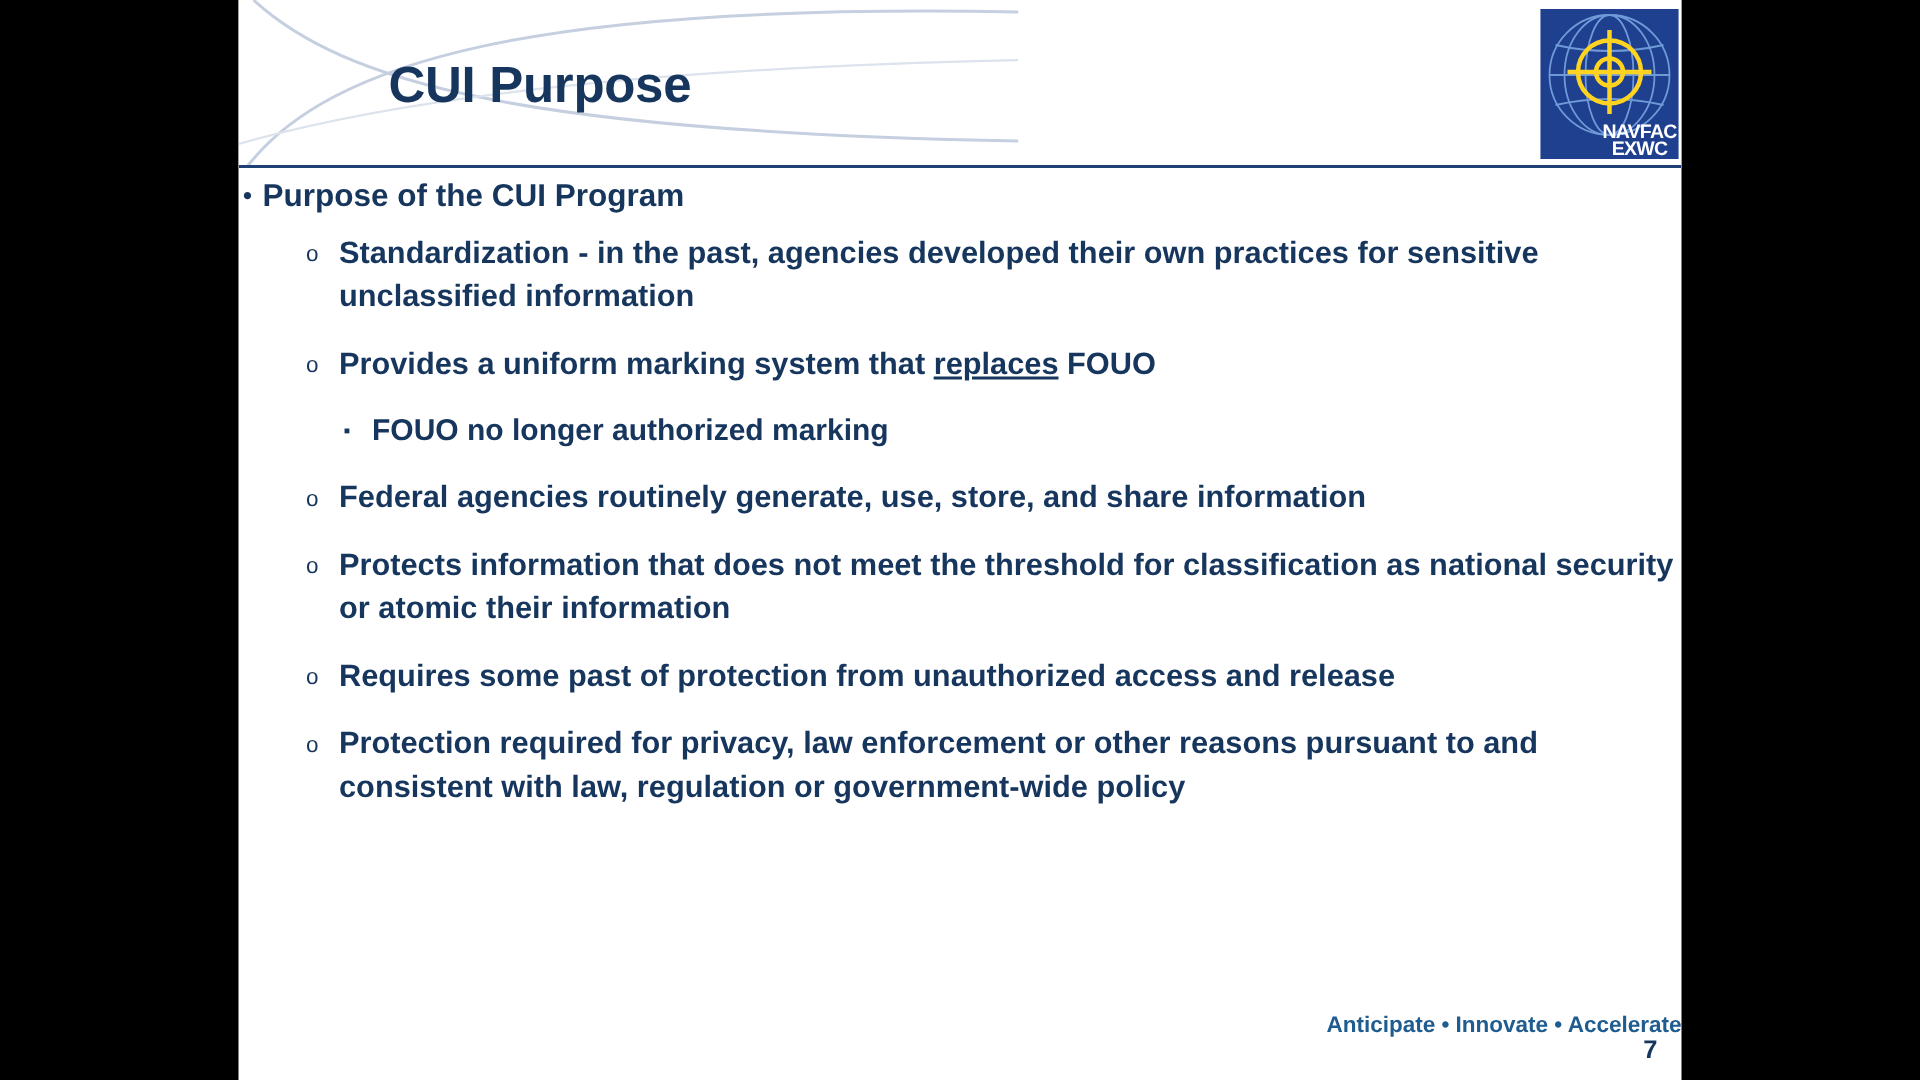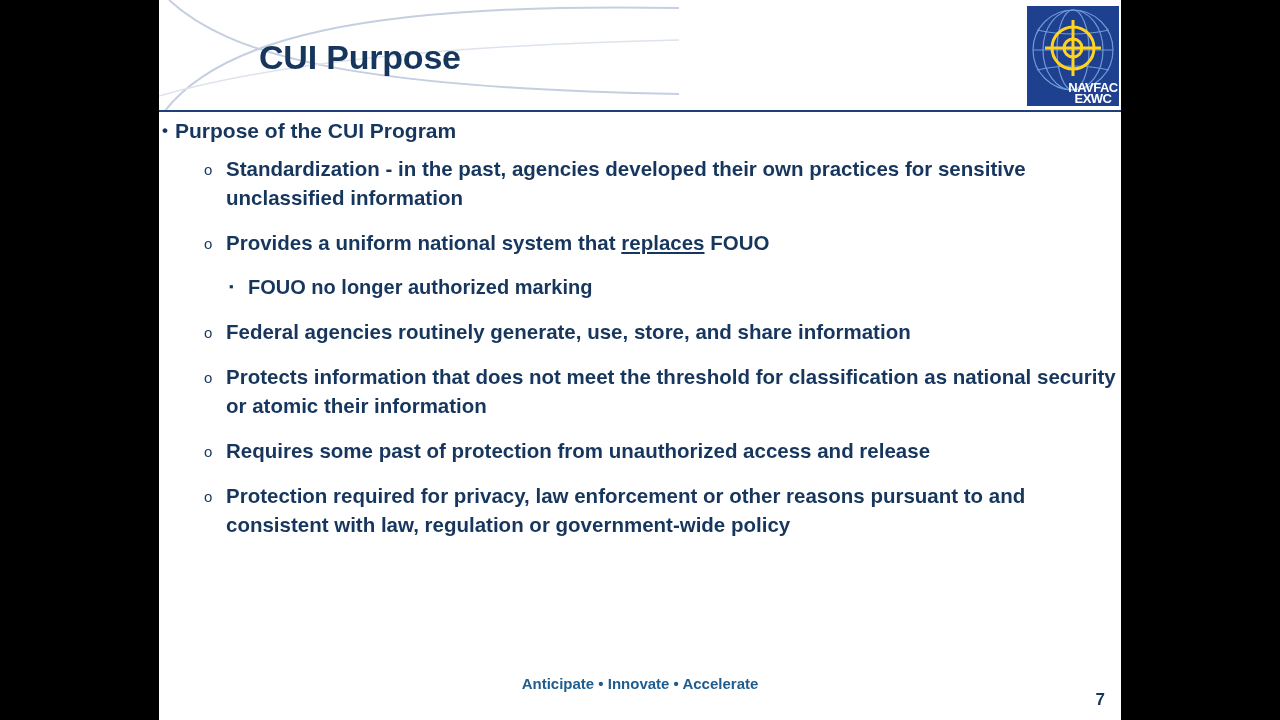--- a/index.html
+++ b/index.html
@@ -143,21 +143,21 @@
     top: 0px;
     font-size: 13px;
   }
   .u { text-decoration: underline; margin-top: 14px; }
   
   .footer-tag {
     position: absolute;
     left: 0;
     top: 675px;
     width: 962px;
-    text-align: center;
+    text-align: right;
     font-size: 15px;
     font-weight: bold;
     color: #1f5c8f;
   }
   .page-number {
     position: absolute;
     right: 16px;
     top: 690px;
     font-size: 17px;
     font-weight: bold;
@@ -210,21 +210,21 @@
         <span>Purpose of the CUI Program</span>
       </div>
 
       <div class="bullet-l2">
         <span class="mk">o</span>
         <span>Standardization - in the past, agencies developed their own practices for sensitive unclassified information</span>
       </div>
 
       <div class="bullet-l2">
         <span class="mk">o</span>
-        <span>Provides a uniform national system that </span><span class="u">replaces</span><span> FOUO</span>
+        <span>Provides a uniform marking system that </span><span class="u">replaces</span><span> FOUO</span>
       </div>
 
       <div class="bullet-l3">
         <span class="mk">▪</span>
         <span>FOUO no longer authorized marking</span>
       </div>
 
       <div class="bullet-l2">
         <span class="mk">o</span>
         <span>Federal agencies routinely generate, use, store, and share information</span>

